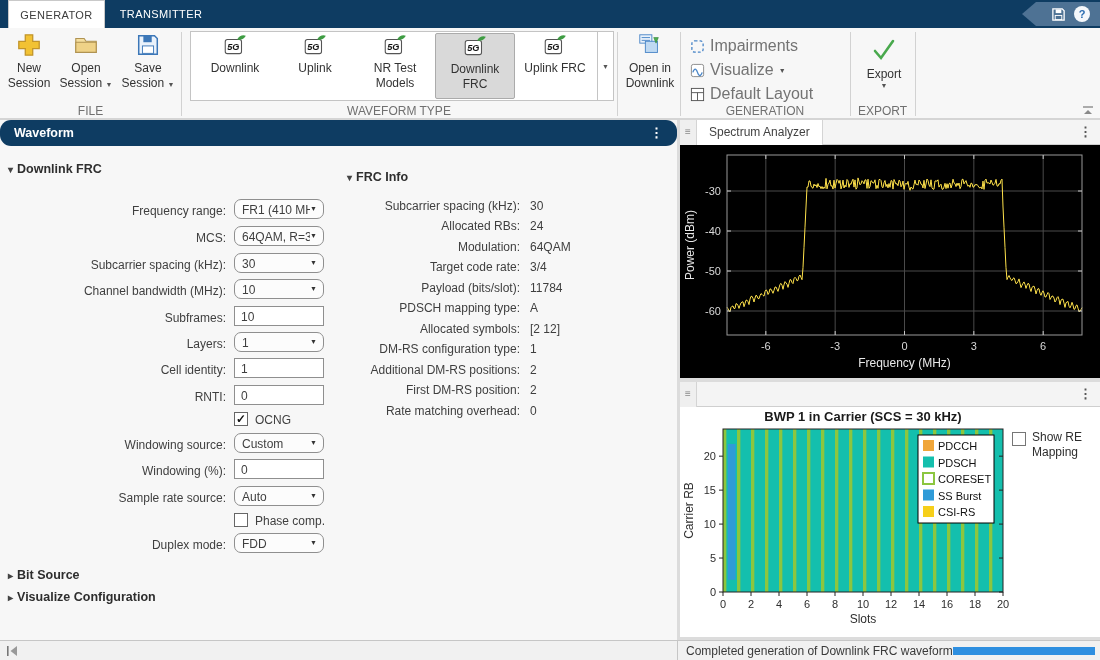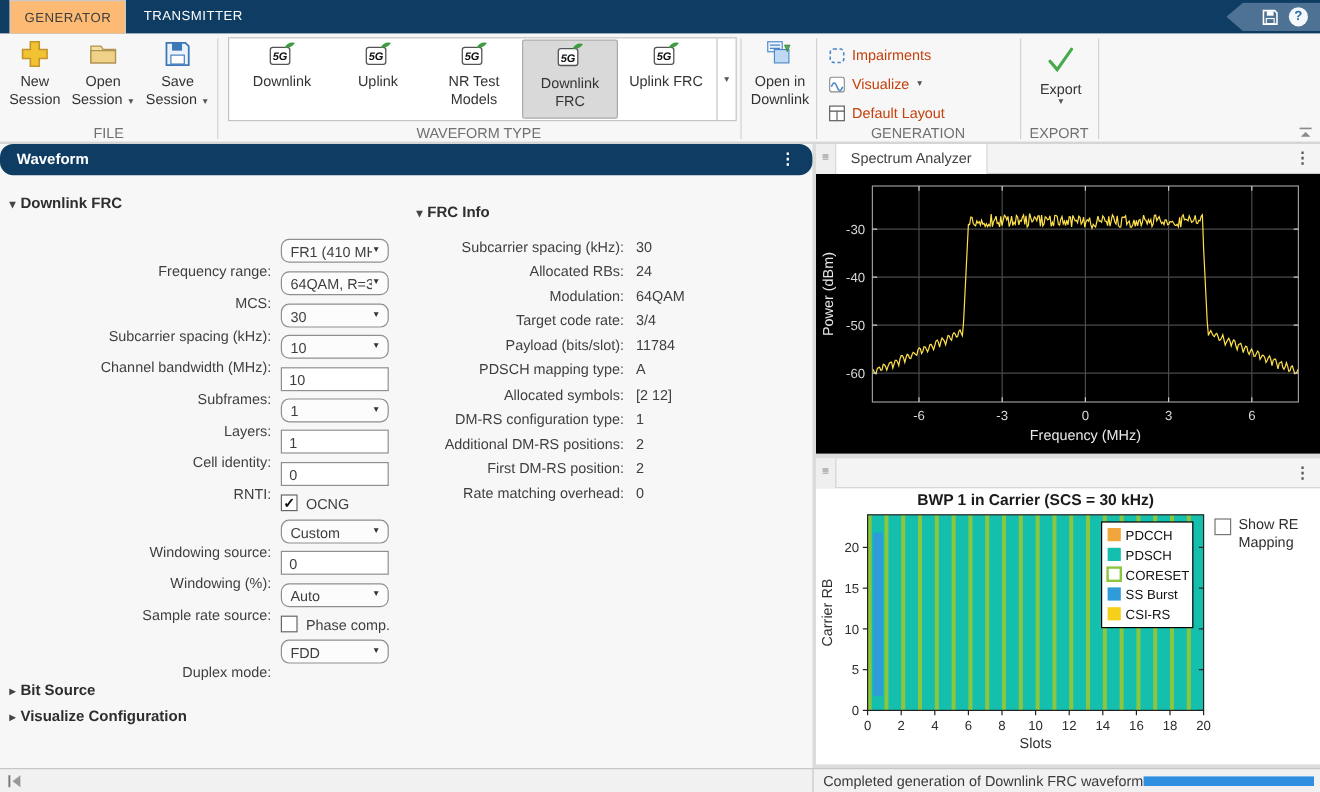--- a/index.html
+++ b/index.html
@@ -3,21 +3,21 @@
 <meta charset="utf-8">
 <style>
   * { margin:0; padding:0; box-sizing:border-box; }
   body { font-family:"Liberation Sans", sans-serif; background:#888; }
   .app { position:relative; width:1100px; height:660px; background:#DCDCDC; overflow:hidden;
          font-family:"Liberation Sans", sans-serif; }
   
   .tabbar { position:absolute; left:0; top:0; width:1100px; height:28px; background:#0E3C62; }
   .apptab { position:absolute; top:0; height:28px; font-size:11px; letter-spacing:.4px;
             display:flex; align-items:center; justify-content:center; cursor:pointer; }
-  .apptab.active { background:#fdba74; color:#3d3d3d; border:1px solid #C9C9C9; border-bottom:none; }
+  .apptab.active { background:#ffffff; color:#3d3d3d; border:1px solid #C9C9C9; border-bottom:none; }
   .apptab.inactive { color:#FFFFFF; }
   .qa-banner { position:absolute; right:0; top:2px; width:78px; height:24px; background:#4E7294;
                clip-path:polygon(14px 0,100% 0,100% 100%,14px 100%,0 50%);
                display:flex; align-items:center; justify-content:flex-end; gap:8px; padding-right:10px; }
   .help-circ { width:16px; height:16px; border-radius:50%; background:#F5F8FB; color:#2B6CB0;
                font-size:11px; font-weight:bold; text-align:center; line-height:16px; }
   
   .toolstrip { position:absolute; left:0; top:28px; width:1100px; height:92px; background:#F7F7F7;
                border-bottom:2px solid #D5D5D5; }
   .vsep { position:absolute; top:4px; height:84px; width:1px; background:#D2D2D2; }
@@ -27,31 +27,31 @@
   .ddglyph { font-size:7px; color:#555; }
   .gallery { position:absolute; left:190px; top:3px; width:424px; height:70px; background:#fff;
              border:1px solid #C4C4C4; }
   .gitem { position:absolute; top:1px; height:66px; width:80px; display:flex; flex-direction:column;
            align-items:center; cursor:pointer; }
   .gitem.selected { background:#D9D9D9; border:1px solid #ABABAB; border-radius:2px; }
   .gitem .glbl { font-size:12px; color:#333; text-align:center; line-height:15px; margin-top:2px; }
   .gal-dd { position:absolute; right:0; top:0; width:16px; height:68px; border-left:1px solid #C4C4C4;
             display:flex; align-items:center; justify-content:center; cursor:pointer; }
   .smallrow { position:absolute; height:20px; display:flex; align-items:center; gap:5px; cursor:pointer; }
-  .smallrow .slbl { font-size:12px; color:#c2410c; white-space:nowrap; }
+  .smallrow .slbl { font-size:16px; color:#737373; white-space:nowrap; }
   
   .main { position:absolute; left:0; top:120px; width:1100px; height:520px; background:#DCDCDC; }
   .left-panel { position:absolute; left:0; top:0; width:677px; height:520px; background:#F7F7F7; }
   .panel-hdr { position:absolute; left:0; top:0; width:677px; height:26px; background:#0E3C62;
                color:#fff; font-size:12.5px; font-weight:bold; line-height:26px; padding-left:14px;border-radius:11px; }
   .kebab { font-size:13px; font-weight:bold; color:#555; cursor:pointer; line-height:1; }
   .sect { position:absolute; font-size:12.5px; font-weight:600; color:#2e2e2e; cursor:pointer; }
   .sect .arr { font-size:10px; color:#444; margin-right:4px; }
   .f-row { position:absolute; left:0; width:340px; height:20px; font-size:12px; color:#3f3f3f; }
-  .f-lbl { position:absolute; left:0; width:226px; text-align:right; top:20px; white-space:nowrap; }
+  .f-lbl { position:absolute; left:0; width:226px; text-align:right; top:5px; white-space:nowrap; }
   .f-dd  { position:absolute; left:234px; width:90px; height:20px; border:1px solid #8f8f8f;
            border-radius:7px; background:#FCFCFC; cursor:pointer; }
   .f-dd-t{ position:absolute; left:7px; top:3px; font-size:12px; white-space:nowrap; overflow:hidden; max-width:68px; }
   .f-dd-a{ position:absolute; right:6px; top:5px; font-size:7px; color:#333; }
   .f-in  { position:absolute; left:234px; width:90px; height:20px; border:1px solid #8f8f8f;
            background:#fff; padding:3px 0 0 6px; font-size:12px; }
   .f-cb  { position:absolute; left:234px; top:2px; width:14px; height:14px; border:1px solid #666;
            background:#fff; font-size:12px; line-height:12px; text-align:center; font-weight:bold; color:#111; cursor:pointer; }
   .f-cb-l{ position:absolute; left:255px; top:3px; }
   .i-row { position:absolute; left:340px; width:336px; height:16px; font-size:12px; color:#3f3f3f; }

